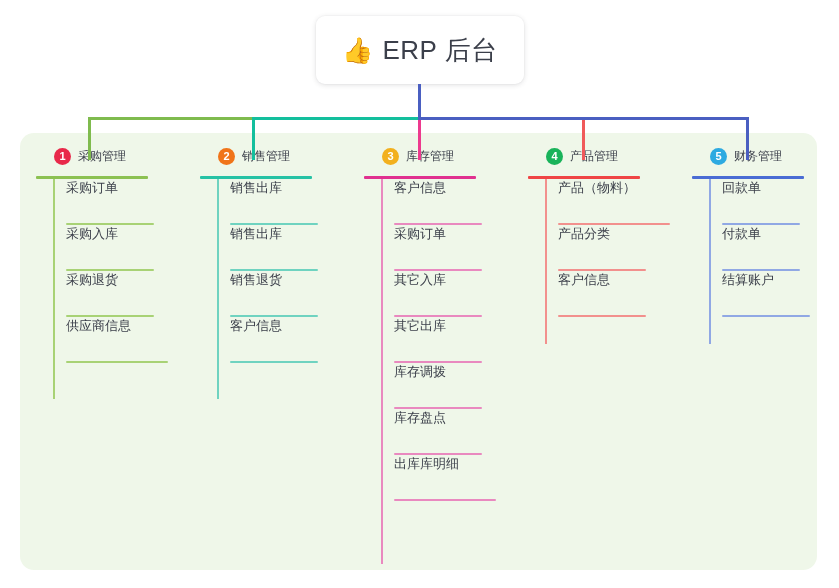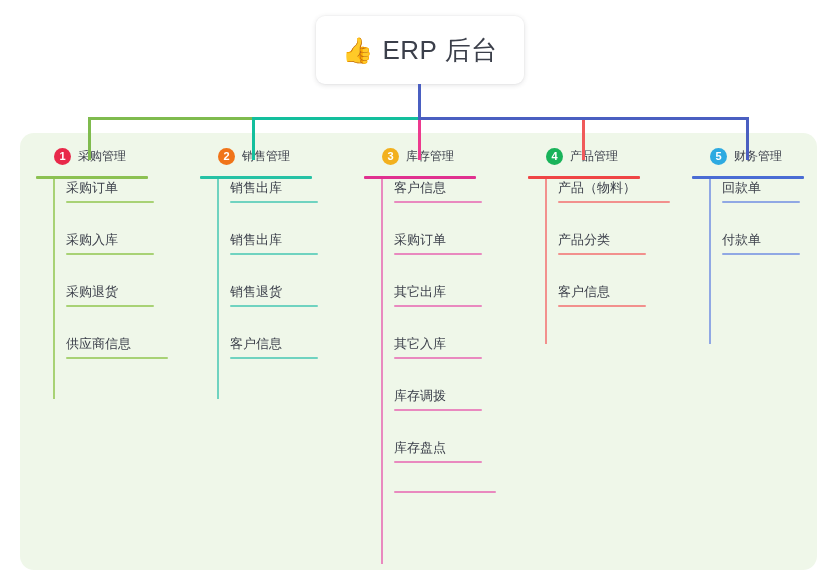--- a/index.html
+++ b/index.html
@@ -60,23 +60,23 @@
   }
   .head-rule {
     height: 3px; margin-top: 7px; border-radius: 1px;
   }
   .branches { position: relative; margin-top: 0; }
   .stem {
     position: absolute; left: 17px; top: 0; width: 2px;
   }
   .branch {
     position: relative;
-    height: 52px;
+    height: 46px;
     padding-left: 30px;
-    display: flex; flex-direction: column; justify-content: flex-start;
+    display: flex; flex-direction: column; justify-content: space-between;
   }
   .branch-label {
     font-size: 13px; color: #3b3f4a; white-space: nowrap;
     padding-bottom: 4px;
   }
   .branch-rule { height: 2px; border-radius: 1px; }
 </style>
 </head>
 <body>
 
@@ -164,36 +164,37 @@
           <div class="stem" style="background: rgb(233, 137, 191); height: 385px;"></div>
           <div class="branch">
             <div class="branch-label">客户信息</div>
             <div class="branch-rule" style="width: 88px; background: rgb(233, 137, 191);"></div>
           </div>
           <div class="branch">
             <div class="branch-label">采购订单</div>
             <div class="branch-rule" style="width: 88px; background: rgb(233, 137, 191);"></div>
           </div>
           <div class="branch">
+            <div class="branch-label">其它入库</div>
+            <div class="branch-rule" style="width: 88px; background: rgb(233, 137, 191);"></div>
+          </div>
+          <div class="branch">
             <div class="branch-label">其它出库</div>
             <div class="branch-rule" style="width: 88px; background: rgb(233, 137, 191);"></div>
           </div>
           <div class="branch">
-            <div class="branch-label">其它入库</div>
-            <div class="branch-rule" style="width: 88px; background: rgb(233, 137, 191);"></div>
-          </div>
-          <div class="branch">
             <div class="branch-label">库存调拨</div>
             <div class="branch-rule" style="width: 88px; background: rgb(233, 137, 191);"></div>
           </div>
           <div class="branch">
             <div class="branch-label">库存盘点</div>
             <div class="branch-rule" style="width: 88px; background: rgb(233, 137, 191);"></div>
           </div>
           <div class="branch">
+            <div class="branch-label">出库库明细</div>
             <div class="branch-rule" style="width: 102px; background: rgb(233, 137, 191);"></div>
           </div>
         </div>
       </div>
       <div class="col" style="left: 528px;">
         <div class="col-head">
           <span class="badge" style="background: rgb(25, 179, 90);">4</span>
           <span class="col-title">产品管理</span>
         </div>
         <div class="head-rule" style="width: 112px; background: rgb(239, 69, 69);"></div>
@@ -222,17 +223,21 @@
         <div class="branches">
           <div class="stem" style="background: rgb(144, 168, 228); height: 165px;"></div>
           <div class="branch">
             <div class="branch-label">回款单</div>
             <div class="branch-rule" style="width: 78px; background: rgb(144, 168, 228);"></div>
           </div>
           <div class="branch">
             <div class="branch-label">付款单</div>
             <div class="branch-rule" style="width: 78px; background: rgb(144, 168, 228);"></div>
           </div>
+          <div class="branch">
+            <div class="branch-label">结算账户</div>
+            <div class="branch-rule" style="width: 88px; background: rgb(144, 168, 228);"></div>
+          </div>
         </div>
       </div>
     </div>
 
 </div>
 
 </body></html>

